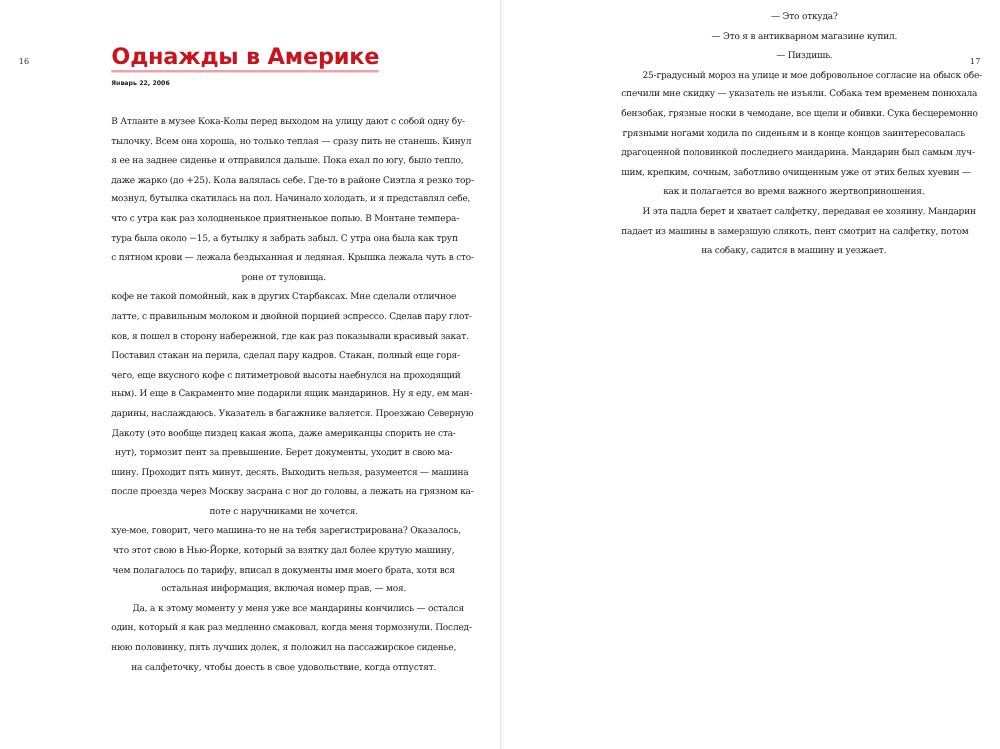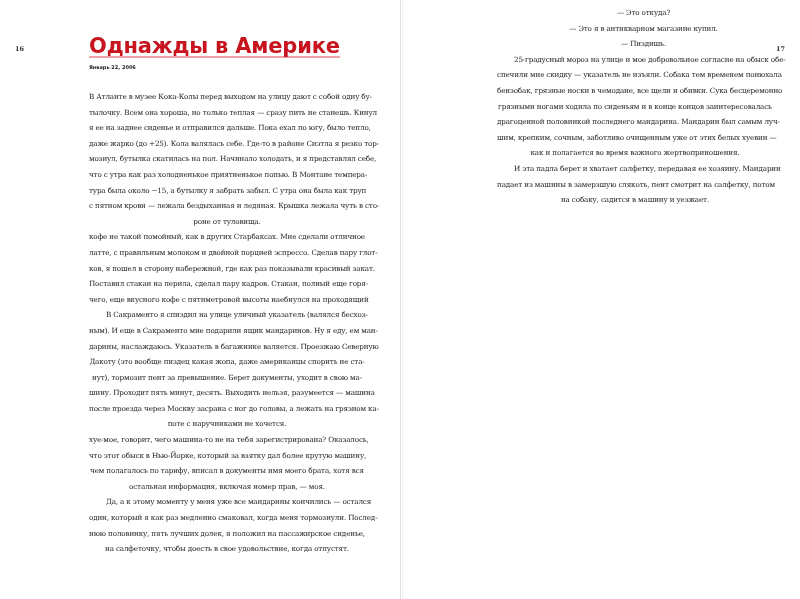--- a/index.html
+++ b/index.html
@@ -15,29 +15,28 @@
     position: absolute; left: 400px; top: 0; width: 1px; height: 599px;
     background: #e2e2e2;
   }
   .divider2 {
     position: absolute; left: 402px; top: 0; width: 1px; height: 599px;
     background: #f3f3f3;
   }
   .page-num {
     position: absolute; font-size: 6.5px; color: #333;
     font-family: "DejaVu Serif", serif;
-    font-weight: bold;
   }
   .page-num.left { left: 15px; top: 45px; }
   .page-num.right { left: 776px; top: 45px; }
 
   .title {
     position: absolute; left: 89px; top: 36px;
     font-family: "DejaVu Sans", "Liberation Sans", sans-serif;
-    font-weight: bold; font-size: 21px; color: #c8141e;
+    font-weight: bold; font-size: 18px; color: #c8141e;
     letter-spacing: -0.2px;
     border-bottom: 2px solid #f0a0a8;
     line-height: 20px;
     padding-bottom: 0;
   }
   .date {
     position: absolute; left: 89px; top: 64px;
     font-size: 5px; font-weight: bold; color: #222;
     font-family: "DejaVu Sans", sans-serif;
   }
@@ -74,30 +73,29 @@
       <span class="line">мознул, бутылка скатилась на пол. Начинало холодать, и я представлял себе,</span>
       <span class="line">что с утра как раз холодненькое приятненькое попью. В Монтане темпера-</span>
       <span class="line">тура была около −15, а бутылку я забрать забыл. С утра она была как труп</span>
       <span class="line">с пятном крови — лежала бездыханная и ледяная. Крышка лежала чуть в сто-</span>
       <span class="line">роне от туловища.</span>
       <span class="line">кофе не такой помойный, как в других Старбаксах. Мне сделали отличное</span>
       <span class="line">латте, с правильным молоком и двойной порцией эспрессо. Сделав пару глот-</span>
       <span class="line">ков, я пошел в сторону набережной, где как раз показывали красивый закат.</span>
       <span class="line">Поставил стакан на перила, сделал пару кадров. Стакан, полный еще горя-</span>
       <span class="line">чего, еще вкусного кофе с пятиметровой высоты наебнулся на проходящий</span>
-      <span class="line ind">В Сакраменто я спиздил на улице уличный указатель (валялся бесхоз-</span>
       <span class="line">ным). И еще в Сакраменто мне подарили ящик мандаринов. Ну я еду, ем ман-</span>
       <span class="line">дарины, наслаждаюсь. Указатель в багажнике валяется. Проезжаю Северную</span>
       <span class="line">Дакоту (это вообще пиздец какая жопа, даже американцы спорить не ста-</span>
       <span class="line">нут), тормозит пент за превышение. Берет документы, уходит в свою ма-</span>
       <span class="line">шину. Проходит пять минут, десять. Выходить нельзя, разумеется — машина</span>
       <span class="line">после проезда через Москву засрана с ног до головы, а лежать на грязном ка-</span>
       <span class="line">поте с наручниками не хочется.</span>
       <span class="line">хуе-мое, говорит, чего машина-то не на тебя зарегистрирована? Оказалось,</span>
-      <span class="line">что этот обыск в Нью-Йорке, который за взятку дал более крутую машину,</span>
+      <span class="line">что этот свою в Нью-Йорке, который за взятку дал более крутую машину,</span>
       <span class="line">чем полагалось по тарифу, вписал в документы имя моего брата, хотя вся</span>
       <span class="line">остальная информация, включая номер прав, — моя.</span>
       <span class="line ind">Да, а к этому моменту у меня уже все мандарины кончились — остался</span>
       <span class="line">один, который я как раз медленно смаковал, когда меня тормознули. Послед-</span>
       <span class="line">нюю половинку, пять лучших долек, я положил на пассажирское сиденье,</span>
       <span class="line">на салфеточку, чтобы доесть в свое удовольствие, когда отпустят.</span>
     </div>
   <div class="column right" id="right-col">
       <span class="line ind">— Это откуда?</span>
       <span class="line ind">— Это я в антикварном магазине купил.</span>

